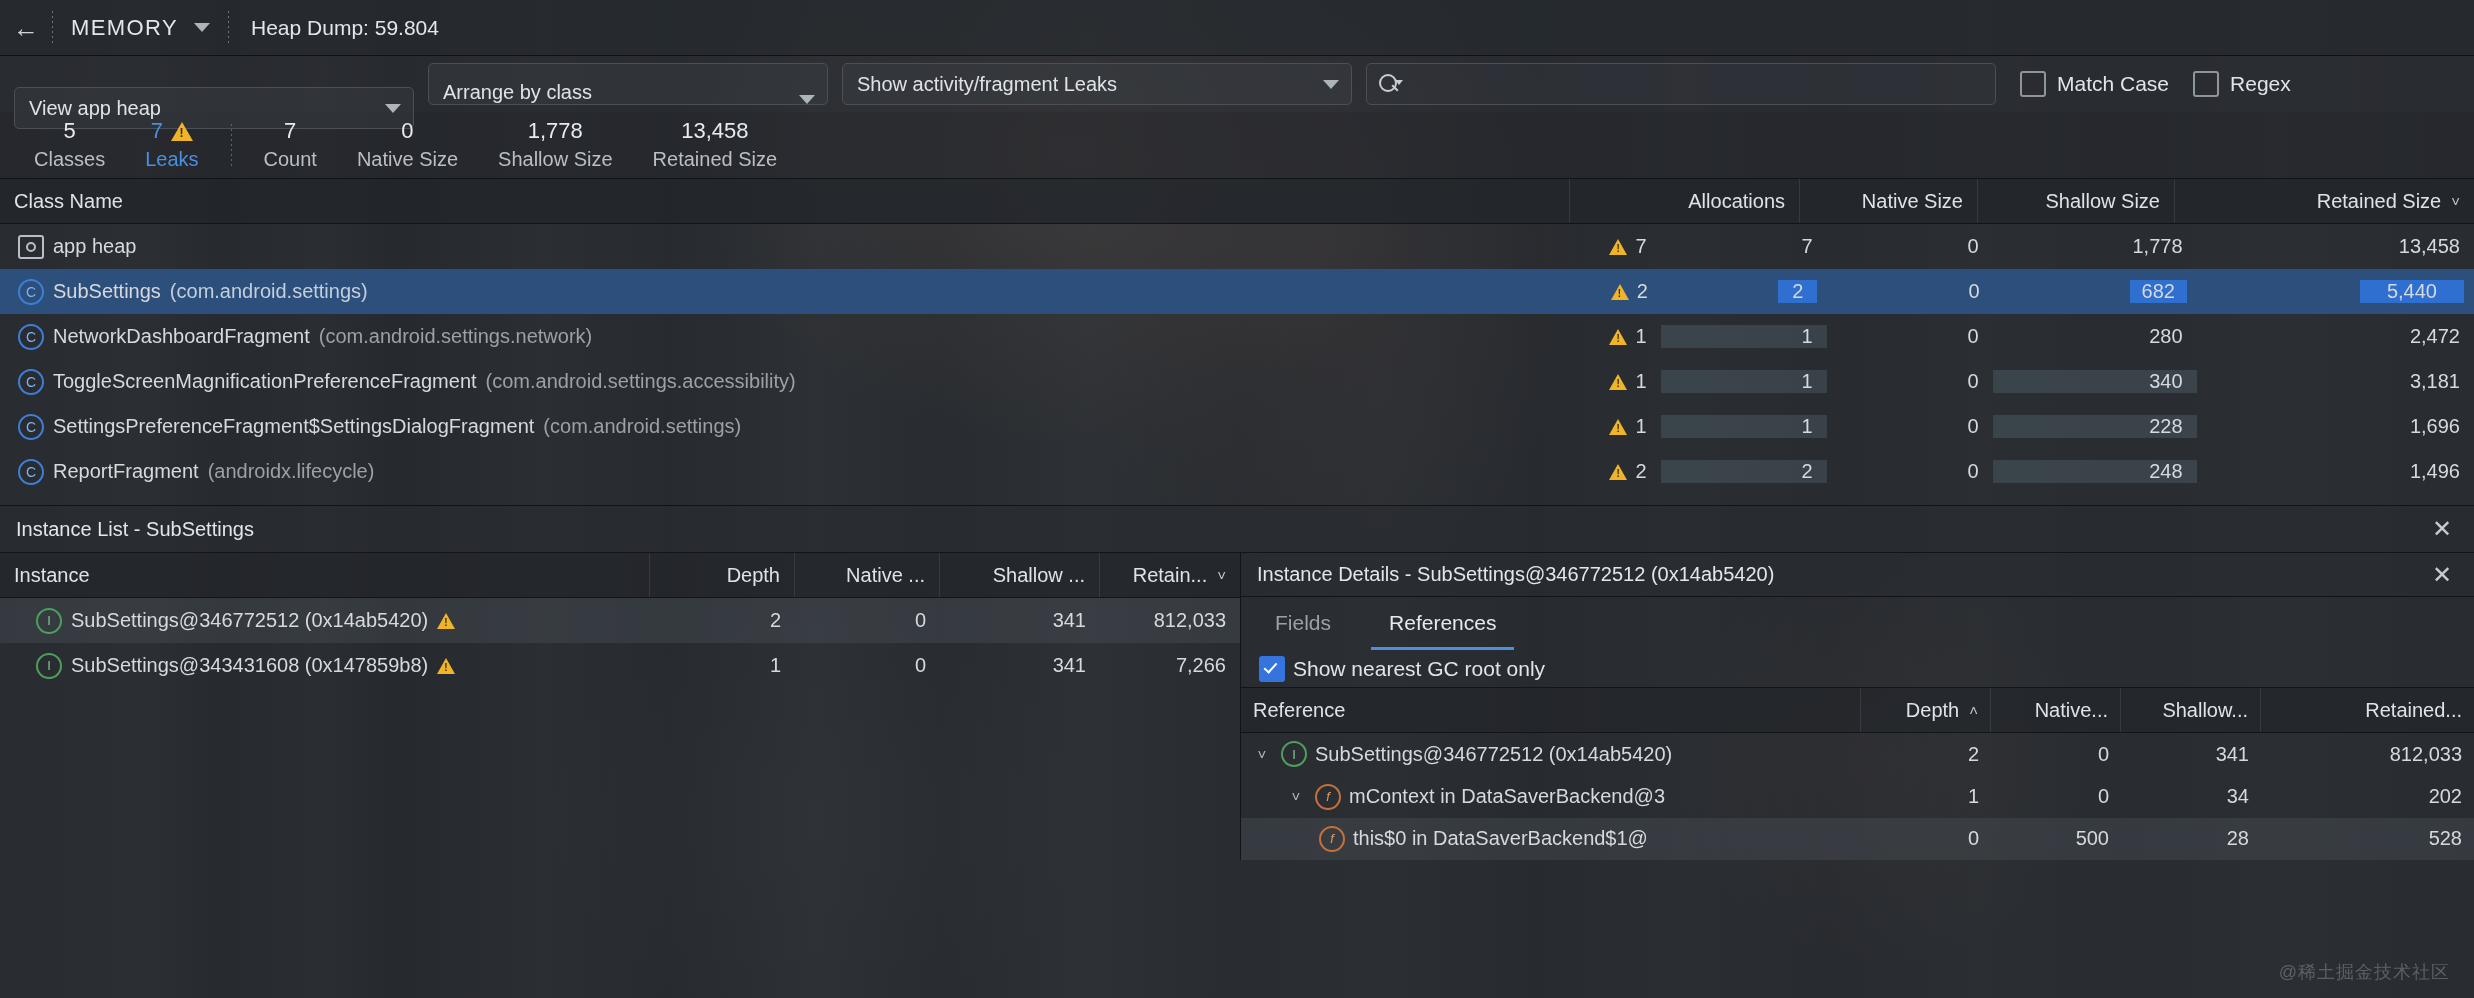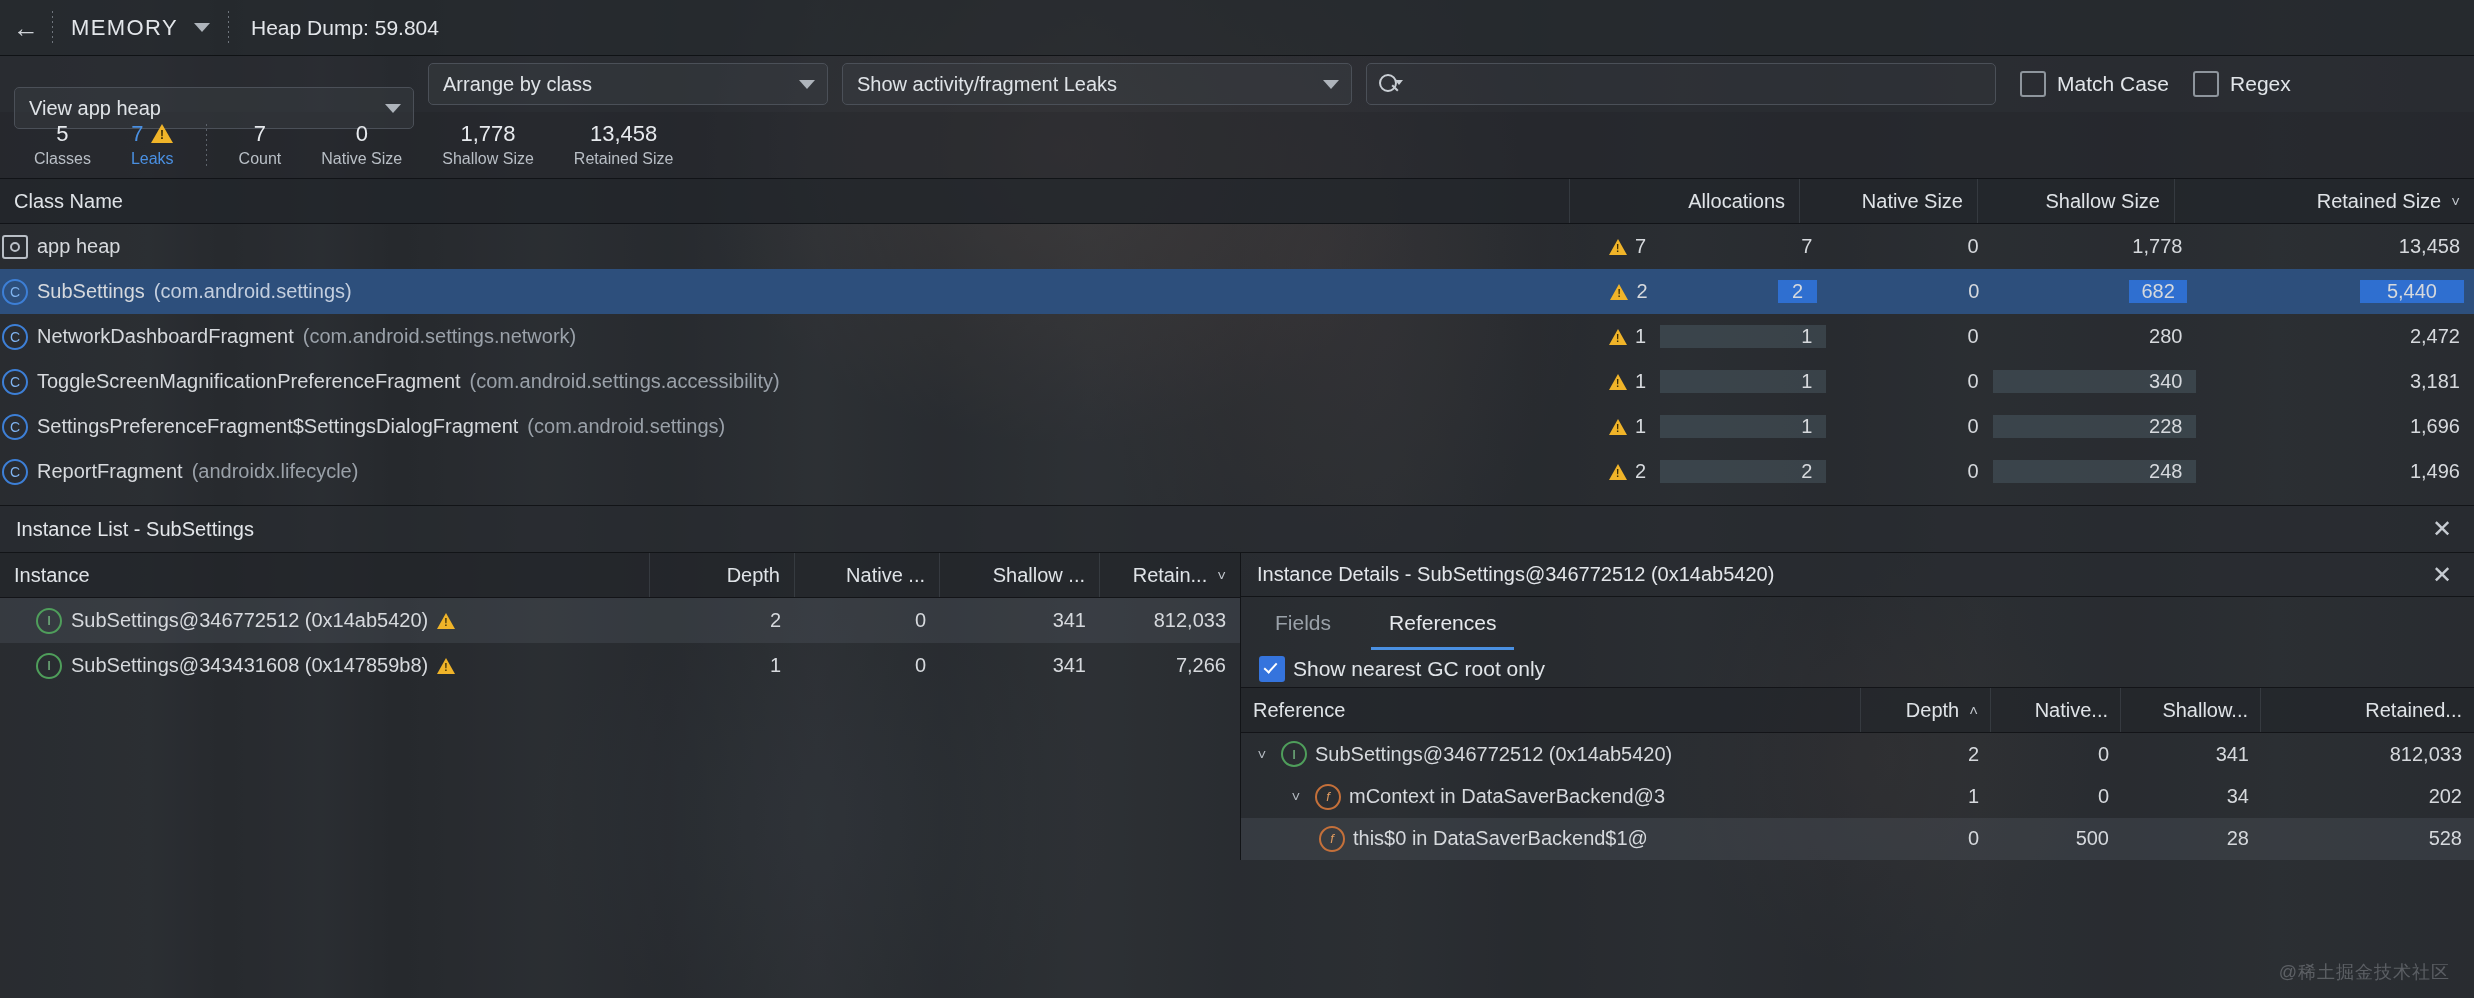--- a/index.html
+++ b/index.html
@@ -39,40 +39,40 @@
   .heap-dump{padding-left:22px;font-size:21px;color:#e3e6ea;}
 
   
   .filterbar{height:56px;display:flex;align-items:center;gap:14px;padding:0 14px;
              background:rgba(42,45,50,.45);}
   .combo{height:40px;border:1px solid #4b5058;border-radius:5px;background:rgba(60,64,70,.42);
          display:flex;align-items:center;justify-content:space-between;padding:0 12px 0 14px;
          font-size:20px;color:#dfe3e7;cursor:pointer;}
   .combo .caret{margin-left:16px;}
   #combo-view{width:372px;margin-top:48px;}
-  #combo-arrange{width:372px;}
+  #combo-arrange{width:372px;align-items:flex-end;}
   #combo-leaks{width:482px;}
   .searchbox{width:604px;height:40px;border:1px solid #4b5058;border-radius:5px;
              background:rgba(55,59,65,.30);display:flex;align-items:center;padding:0 12px;cursor:text;}
   .mag{position:relative;width:20px;height:20px;flex:none;}
   .mag .ring{position:absolute;left:0;top:0;width:14px;height:14px;border:2px solid #c9ced4;border-radius:50%;}
   .mag .hdl{position:absolute;left:12px;top:13px;width:8px;height:2px;background:#c9ced4;transform:rotate(45deg);}
   .mag .tri{position:absolute;left:16px;top:6px;width:0;height:0;border-left:4px solid transparent;
             border-right:4px solid transparent;border-top:5px solid #c9ced4;}
   .search-input{flex:1;background:transparent;border:none;outline:none;color:#dfe3e7;font-size:19px;
                 font-family:inherit;padding-left:8px;}
   .chk-wrap{display:flex;align-items:center;gap:11px;cursor:pointer;margin-left:10px;}
   .chk{width:22px;height:22px;border:2px solid #8e959d;border-radius:3px;background:transparent;flex:none;}
   .chk-wrap .t{font-size:21px;color:#e1e5e9;}
 
   
   .stats{height:66px;display:flex;align-items:center;padding:0 14px;background:rgba(36,39,44,.55);}
   .stat{display:flex;flex-direction:column;align-items:center;justify-content:center;padding:0 20px;min-width:40px;}
   .stat .v{font-size:22px;color:#e7eaee;line-height:1.05;display:flex;align-items:center;gap:8px;}
-  .stat .k{font-size:16px;color:#b9bfc6;margin-top:5px;}
+  .stat .k{font-size:20px;color:#b9bfc6;margin-top:5px;}
   .stat.leaks .v,.stat.leaks .k{color:#4a90e2;}
   .stat.leaks{cursor:pointer;}
   .warn{display:inline-block;width:0;height:0;border-left:11px solid transparent;border-right:11px solid transparent;
         border-bottom:19px solid #f0b429;position:relative;}
   .warn::after{content:"!";position:absolute;left:-2.5px;top:5px;font-size:12px;font-weight:bold;color:#3a2c05;}
   .warn.sm{border-left-width:9px;border-right-width:9px;border-bottom-width:16px;}
   .warn.sm::after{left:-2px;top:4px;font-size:10px;}
   .sep-dots{width:1px;height:42px;margin:0 12px;
             background:repeating-linear-gradient(to bottom,#5d636b 0 2px,transparent 2px 5px);}
 
@@ -84,21 +84,21 @@
   .th.num{justify-content:flex-end;}
   .col-class{width:1570px;}
   .col-alloc{width:230px;}
   .col-native{width:178px;}
   .col-shallow{width:197px;}
   .col-retained{width:299px;border-right:none;}
   .sort-caret{margin-left:10px;font-size:15px;color:#c3c8ce;}
 
   .crow{height:45px;display:flex;align-items:center;font-size:20px;box-sizing:border-box;}
   .crow.selected{background:#2d4f7c;}
-  .crow .cname{width:1570px;display:flex;align-items:center;gap:9px;padding-left:2px;box-sizing:border-box;
+  .crow .cname{width:1570px;display:flex;align-items:center;gap:9px;padding-left:18px;box-sizing:border-box;
                white-space:nowrap;overflow:hidden;}
   .crow .cell{box-sizing:border-box;padding:0 14px;text-align:right;white-space:nowrap;overflow:hidden;}
   .cell.alloc{width:230px;}
   .cell.native{width:178px;}
   .cell.shallow{width:197px;}
   .cell.retained{width:299px;}
   .hl{background:#2f6fd0;border-radius:2px;}
   .ico-c{width:22px;height:22px;border-radius:50%;border:2px solid #3d7fd6;color:#7fb3ef;
          font-size:14px;display:flex;align-items:center;justify-content:center;flex:none;line-height:1;}
   .ico-folder{width:22px;height:20px;border:2px solid #b9bfc6;border-radius:3px;position:relative;flex:none;}

